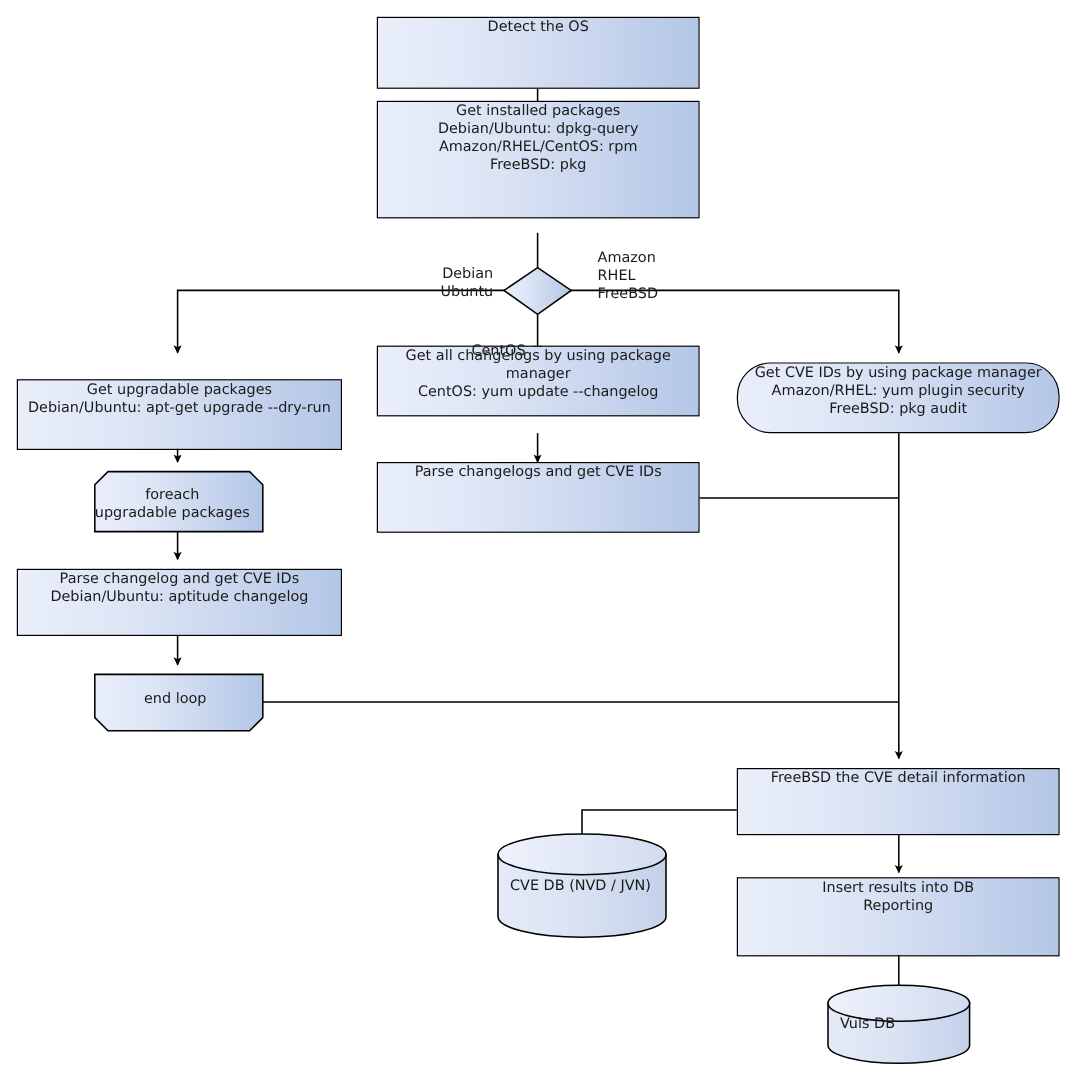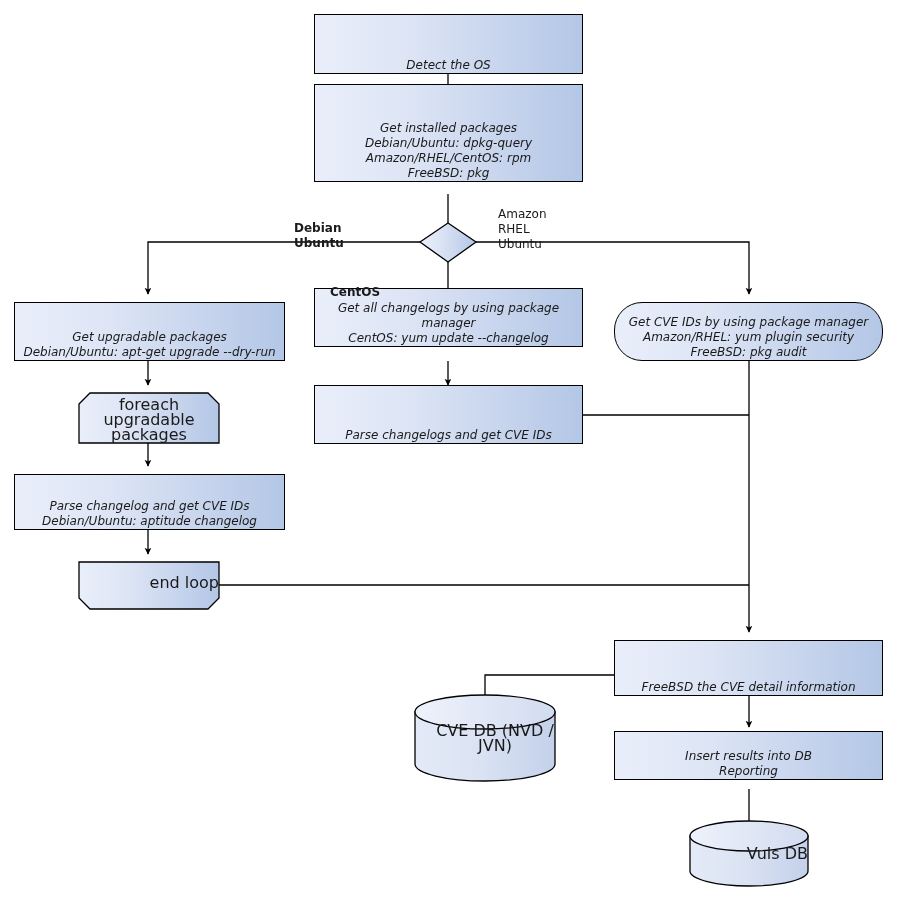--- a/index.html
+++ b/index.html
@@ -24,57 +24,56 @@
     left: 0;
     top: 0;
     width: 898px;
     height: 902px;
     pointer-events: none;
   }
   .node {
     position: absolute;
     box-sizing: border-box;
     display: flex;
-    align-items: flex-end;
+    align-items: flex-start;
     justify-content: center;
     text-align: center;
     color: #1a1a1a;
     font-size: 12px;
     line-height: 15px;
     white-space: pre-line;
     z-index: 2;
-    font-style: italic;
   }
   .proc {
     background: linear-gradient(to right, #e9eefa 0%, #dde5f5 35%, #c4d2ec 75%, #b3c7e6 100%);
     border: 1px solid #000000;
   }
   .shape-label {
     position: absolute;
     box-sizing: border-box;
     display: flex;
     align-items: center;
-    justify-content: flex-end;
+    justify-content: flex-start;
     text-align: center;
-    color: #1a1a1a;
-    font-size: 16px;
-    line-height: 15px;
-    white-space: pre-line;
-    z-index: 3;
-    pointer-events: none;
-  }
-  .edge-label {
-    position: absolute;
     color: #1a1a1a;
     font-size: 12px;
     line-height: 15px;
     white-space: pre-line;
     z-index: 3;
-  }
-  .lbl-right { text-align: left; font-weight: bold; }
+    pointer-events: none;
+  }
+  .edge-label {
+    position: absolute;
+    color: #1a1a1a;
+    font-size: 12px;
+    line-height: 15px;
+    white-space: pre-line;
+    z-index: 3;
+  }
+  .lbl-right { text-align: right; }
   .lbl-left  { text-align: left; }
 </style>
 </head>
 <body>
 
 <div id="canvas">
 
   <svg id="edges" viewBox="0 0 898 902">
     <defs>
       <marker id="arrow" markerWidth="10" markerHeight="10" refX="6.2" refY="3.4" orient="auto" markerUnits="userSpaceOnUse">
@@ -157,21 +156,21 @@
     <span>Detect the OS</span>
   </div>
 
   <div class="node proc" style="left:314px; top:84px; width:269px; height:98px;">
     <span>Get installed packages
 Debian/Ubuntu: dpkg-query
 Amazon/RHEL/CentOS: rpm
 FreeBSD: pkg</span>
   </div>
 
-  <div class="node proc" style="left:14px; top:302px; width:271px; height:59px;">
+  <div class="node proc" style="left:14px; top:316px; width:271px; height:59px;">
     <span>Get upgradable packages
 Debian/Ubuntu: apt-get upgrade --dry-run</span>
   </div>
 
   <div class="node proc" style="left:314px; top:288px; width:269px; height:59px;">
     <span>Get all changelogs by using package manager
 CentOS: yum update --changelog</span>
   </div>
 
   <div class="node proc" style="left:614px; top:302px; width:269px; height:59px;border-radius:28px;">
@@ -186,21 +185,21 @@
   </div>
 
   <div class="node proc" style="left:314px; top:385px; width:269px; height:59px;">
     <span>Parse changelogs and get CVE IDs</span>
   </div>
 
   <div class="node proc" style="left:614px; top:640px; width:269px; height:56px;">
     <span>FreeBSD the CVE detail information</span>
   </div>
 
-  <div class="node proc" style="left:614px; top:731px; width:269px; height:49px;">
+  <div class="node proc" style="left:614px; top:731px; width:269px; height:66px;">
     <span>Insert results into DB
 Reporting</span>
   </div>
 
   <div class="shape-label" style="left:79px; top:396px; width:140px; height:47px;">
     <span>foreach
 upgradable  packages</span>
   </div>
 
   <div class="shape-label" style="left:79px; top:562px; width:140px; height:40px;padding-left:41px;">
@@ -216,20 +215,20 @@
   </div>
 
   <div class="edge-label lbl-right" style="left:294px; top:206px; width:117px;">
     <span>Debian
 Ubuntu</span>
   </div>
 
   <div class="edge-label lbl-left" style="left:498px; top:192px; width:120px;">
     <span>Amazon
 RHEL
-Ubuntu</span>
+FreeBSD</span>
   </div>
 
   <div class="edge-label lbl-right" style="left:330px; top:270px; width:108px;">
     <span>CentOS</span>
   </div>
 
 </div>
 
 </body></html>

